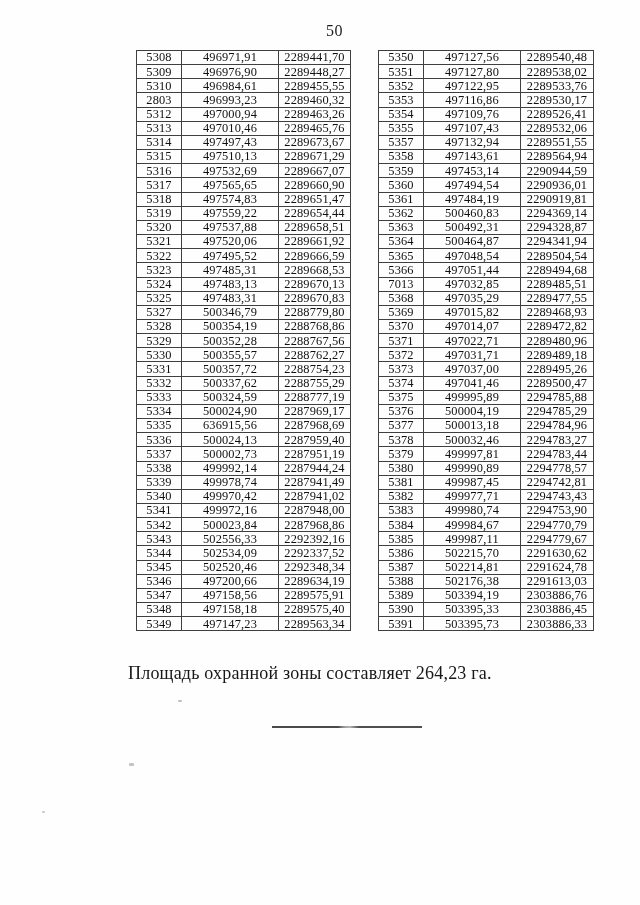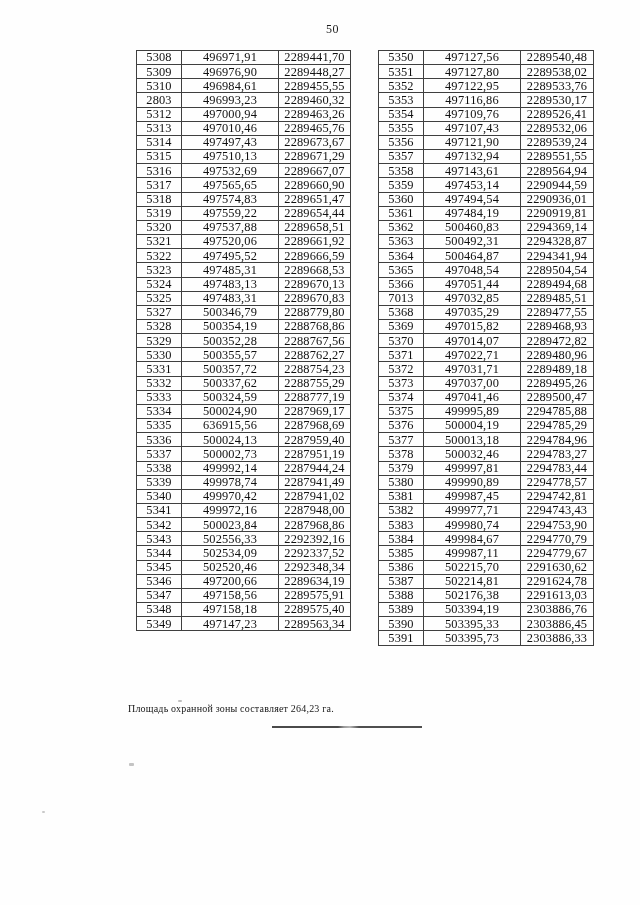--- a/index.html
+++ b/index.html
@@ -7,21 +7,21 @@
     width:640px;height:905px;
     background:#ffffff;
     font-family:"Liberation Serif", serif;
     color:#151515;
     position:relative;
     overflow:hidden;
   }
   .page{position:absolute;left:0;top:0;width:640px;height:905px;background:#fefefe;}
   .page-number{
     position:absolute;left:326px;top:22px;
-    font-size:12px;letter-spacing:0.5px;color:#1c1c1c;
+    font-size:16px;letter-spacing:0.5px;color:#1c1c1c;
   }
   table.coord{
     position:absolute;top:50px;
     border-collapse:collapse;
     table-layout:fixed;
     margin-left:48px;
   }
   table.coord.left{left:88px;}
   table.coord.right{left:330px;}
   table.coord td{
@@ -35,22 +35,22 @@
     letter-spacing:0.15px;
     color:#101010;
     white-space:nowrap;
     overflow:hidden;
   }
   table.coord col.c-num{width:45px;}
   table.coord col.c-x{width:97px;}
   table.coord col.c-y{width:72px;}
   table.coord.right col.c-y{width:73px;}
   .summary{
-    position:absolute;left:128px;top:703px;
-    font-size:10px;letter-spacing:0.2px;color:#171717;
+    position:absolute;left:128px;top:663px;
+    font-size:18px;letter-spacing:0.2px;color:#171717;
     white-space:nowrap;
   }
   .signature-line{
     position:absolute;left:272px;top:726px;width:150px;height:2px;
     background:linear-gradient(to right,#4a4a4a 0%,#4a4a4a 44%,#9a9a9a 48%,#b5b5b5 52%,#4f4f4f 58%,#4f4f4f 100%);
   }
   .artifact{position:absolute;background:#8a8a8a;border-radius:1px;}
   .artifact.a1{left:178px;top:700px;width:4px;height:2px;opacity:.55;}
   .artifact.a2{left:129px;top:763px;width:5px;height:3px;opacity:.5;}
   .artifact.a3{left:42px;top:811px;width:3px;height:2px;opacity:.45;}
@@ -308,25 +308,20 @@
           <td>5354</td>
           <td>497109,76</td>
           <td>2289526,41</td>
         </tr>
         <tr>
           <td>5355</td>
           <td>497107,43</td>
           <td>2289532,06</td>
         </tr>
         <tr>
-          <td>5356</td>
-          <td>497121,90</td>
-          <td>2289539,24</td>
-        </tr>
-        <tr>
           <td>5357</td>
           <td>497132,94</td>
           <td>2289551,55</td>
         </tr>
         <tr>
           <td>5358</td>
           <td>497143,61</td>
           <td>2289564,94</td>
         </tr>
         <tr>

